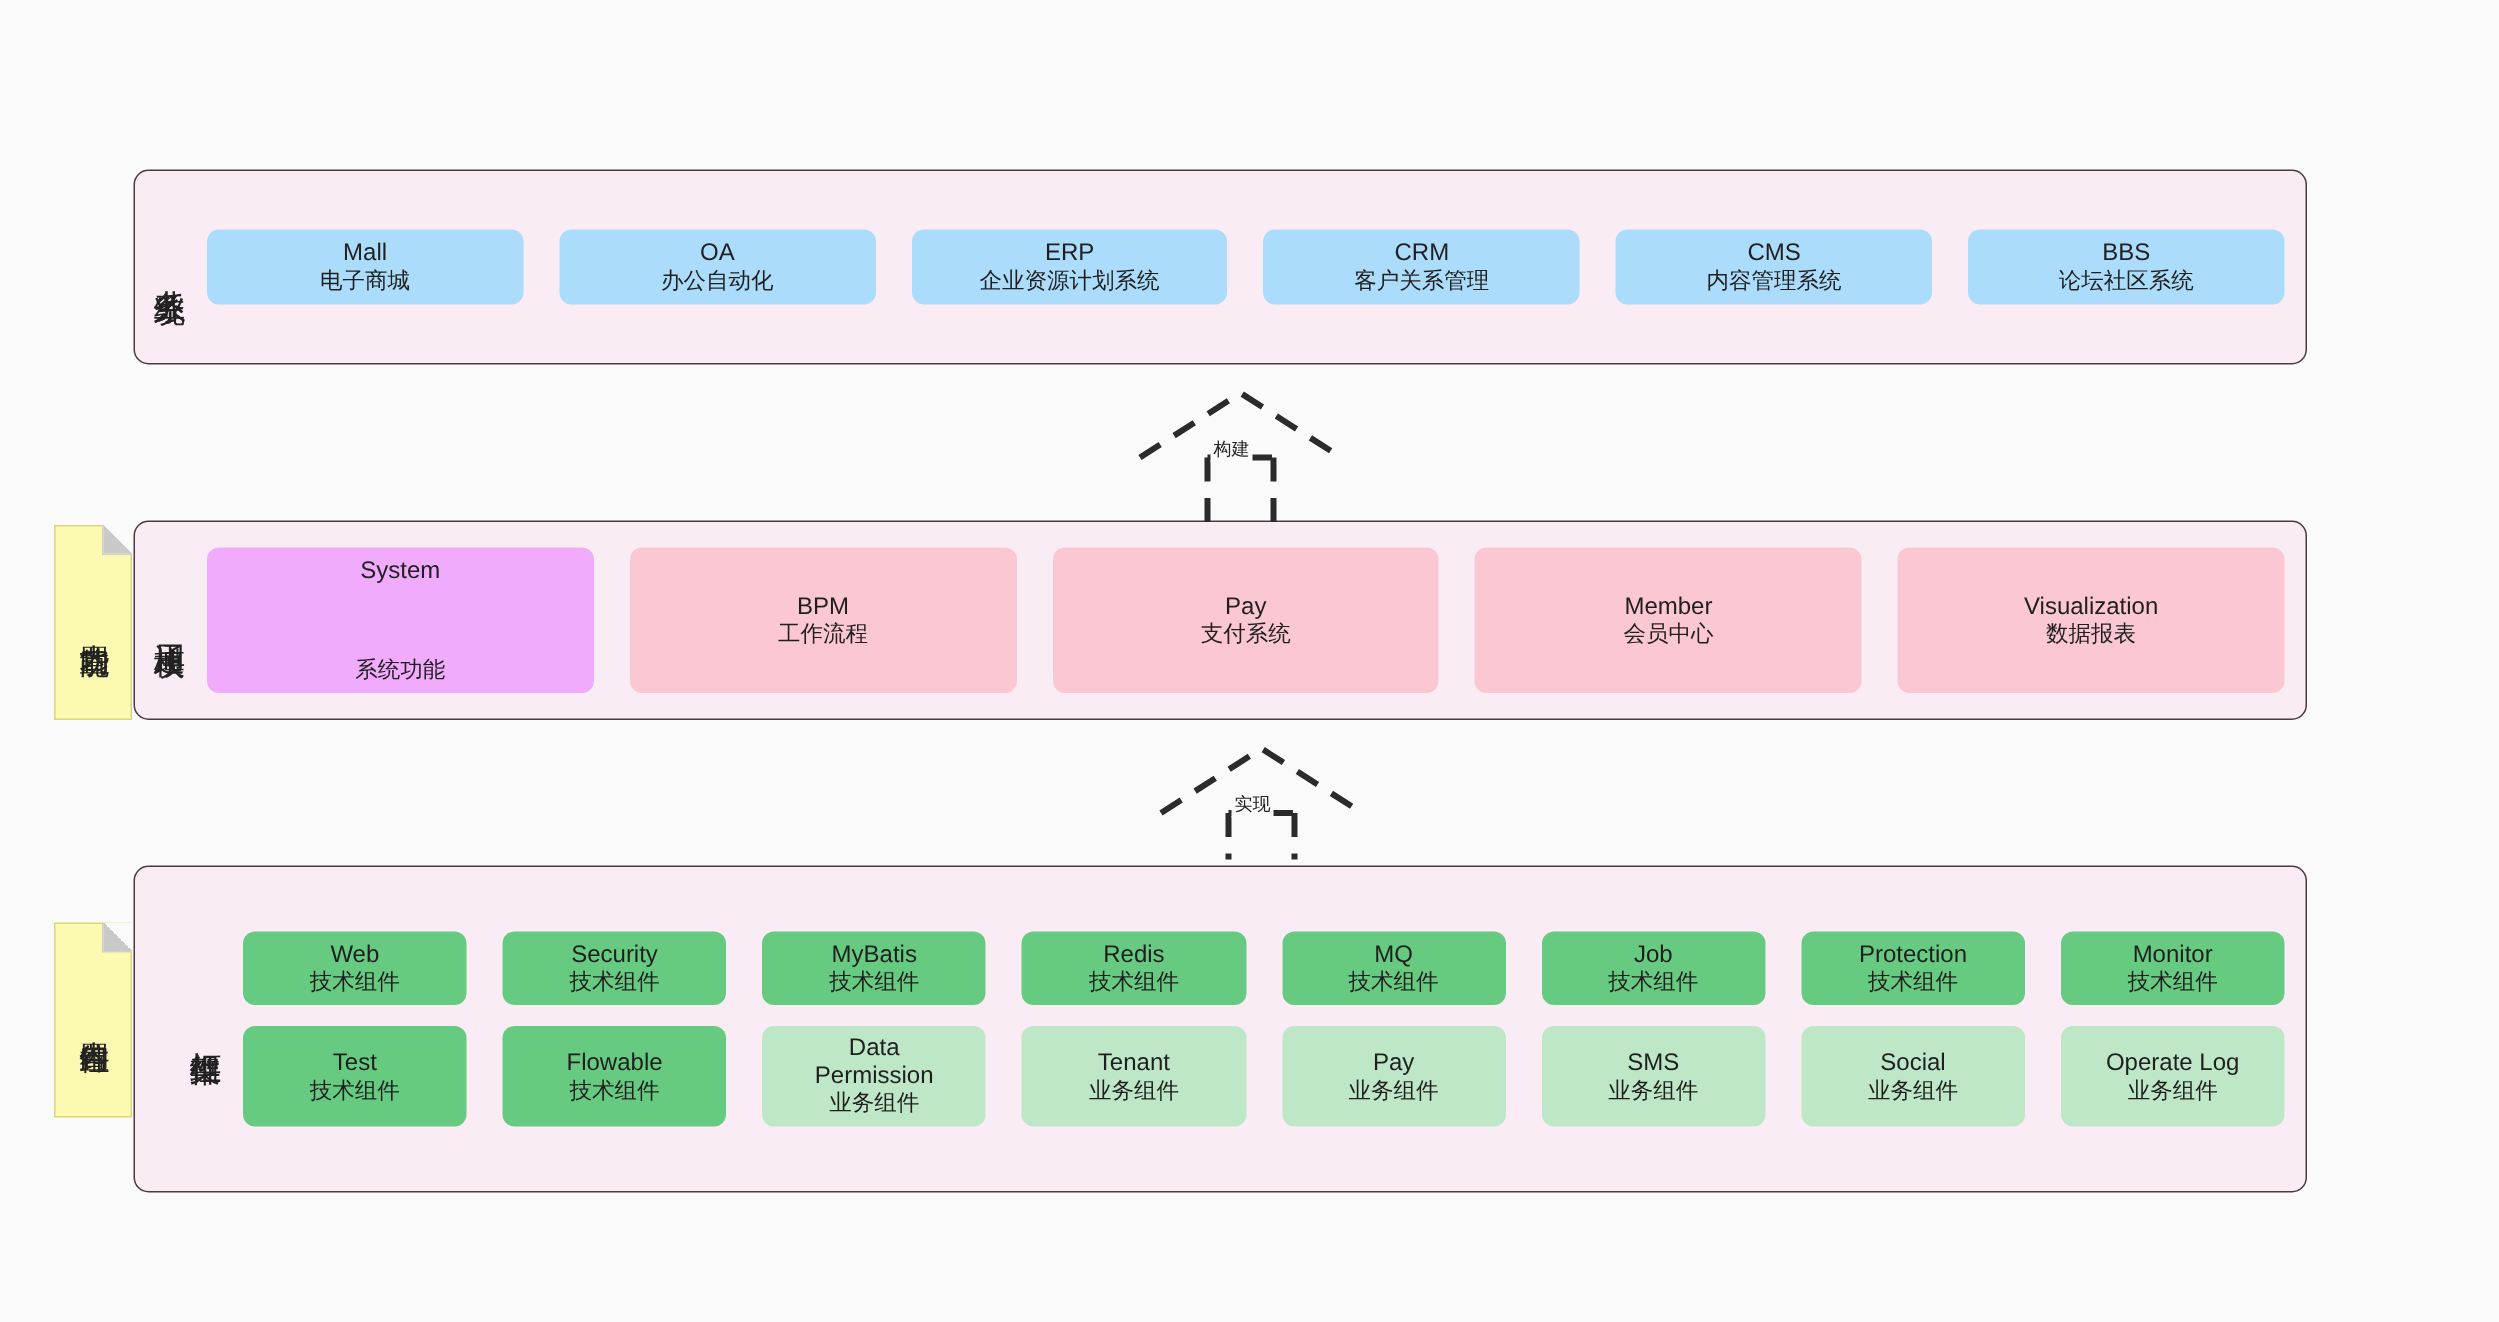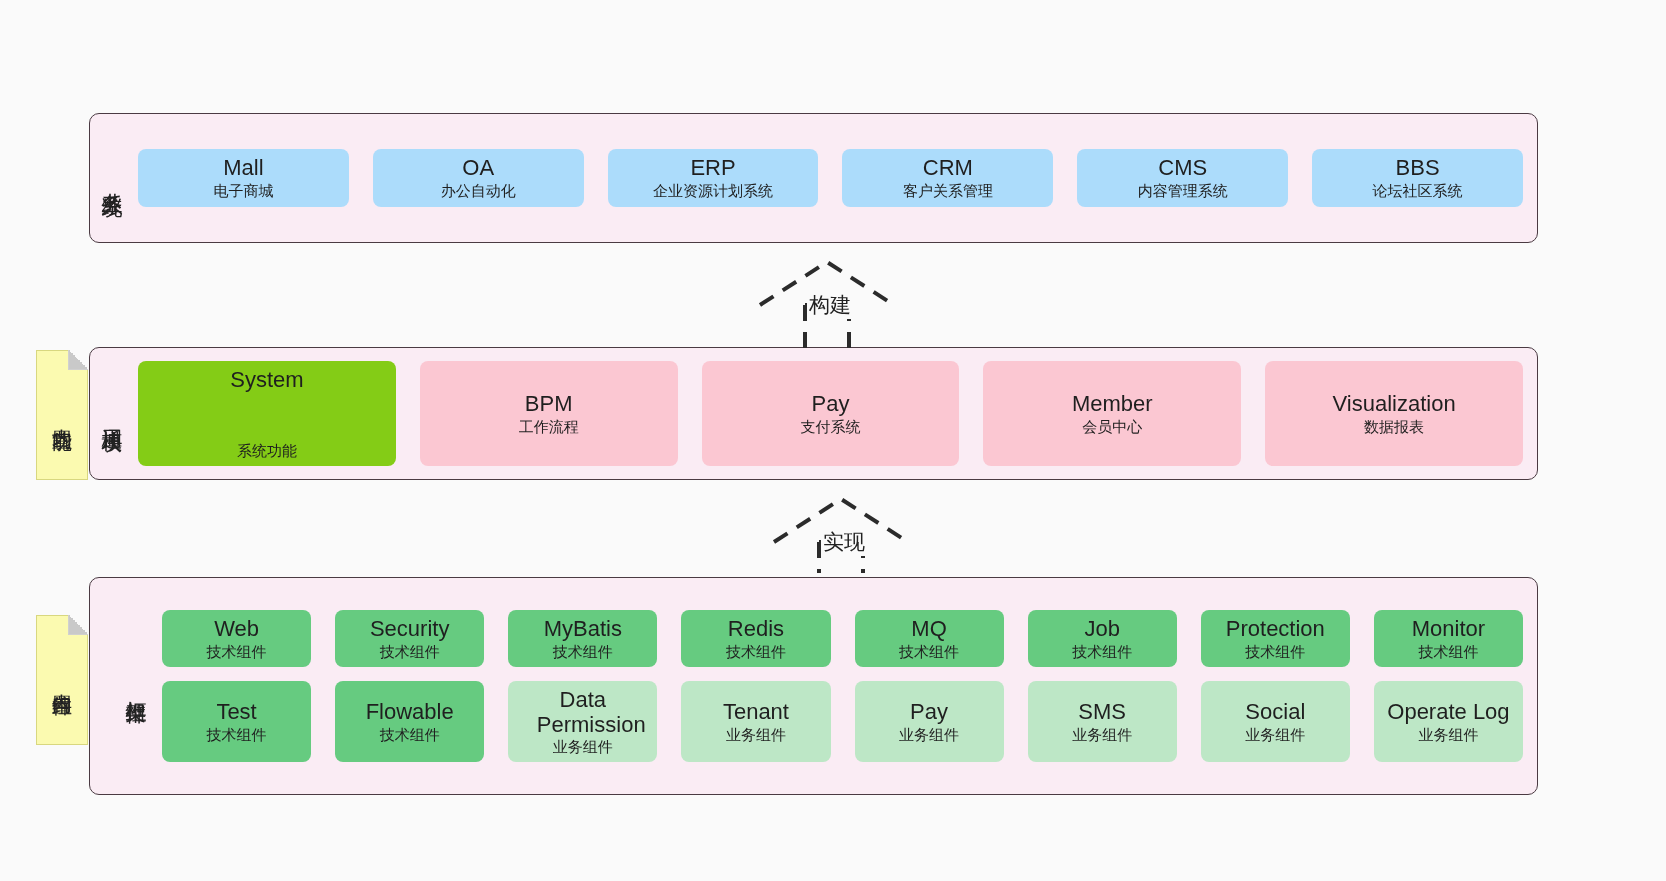--- a/index.html
+++ b/index.html
@@ -66,25 +66,25 @@
     border-radius: 8px;
     display: flex;
     flex-direction: column;
     align-items: center;
     justify-content: center;
     text-align: center;
     color: #1f1f1f;
     padding: 6px 4px;
     line-height: 1.22;
   }
-  .card .en { font-size: 22px; }
+  .card .en { font-size: 16px; }
   .card .cn { font-size: 15px; }
 
   .blue   { background: #ACDCFB; }
-  .red    { background: #84cc16; gap: 48px; }
+  .red    { background: #f0abfc; gap: 48px; }
   .pink   { background: #FBC7D2; }
   .green  { background: #66CB80; }
   .lgreen { background: #BDE7C6; }
 
   
   .note {
     position: absolute;
     width: 52px;
     background: #FBFAB0;
     border: 1.3px solid #d8d77f;
@@ -111,21 +111,21 @@
   }
 
   
   .arrow {
     position: absolute;
     z-index: 3;
   }
   .arrow svg { display: block; overflow: visible; }
   .arrow-label {
     position: absolute;
-    font-size: 21px;
+    font-size: 12px;
     color: #222;
     background: #fafafa;
     padding: 0 2px;
     white-space: nowrap;
   }
 </style>
 </head>
 <body>
 
 <div id="canvas">

